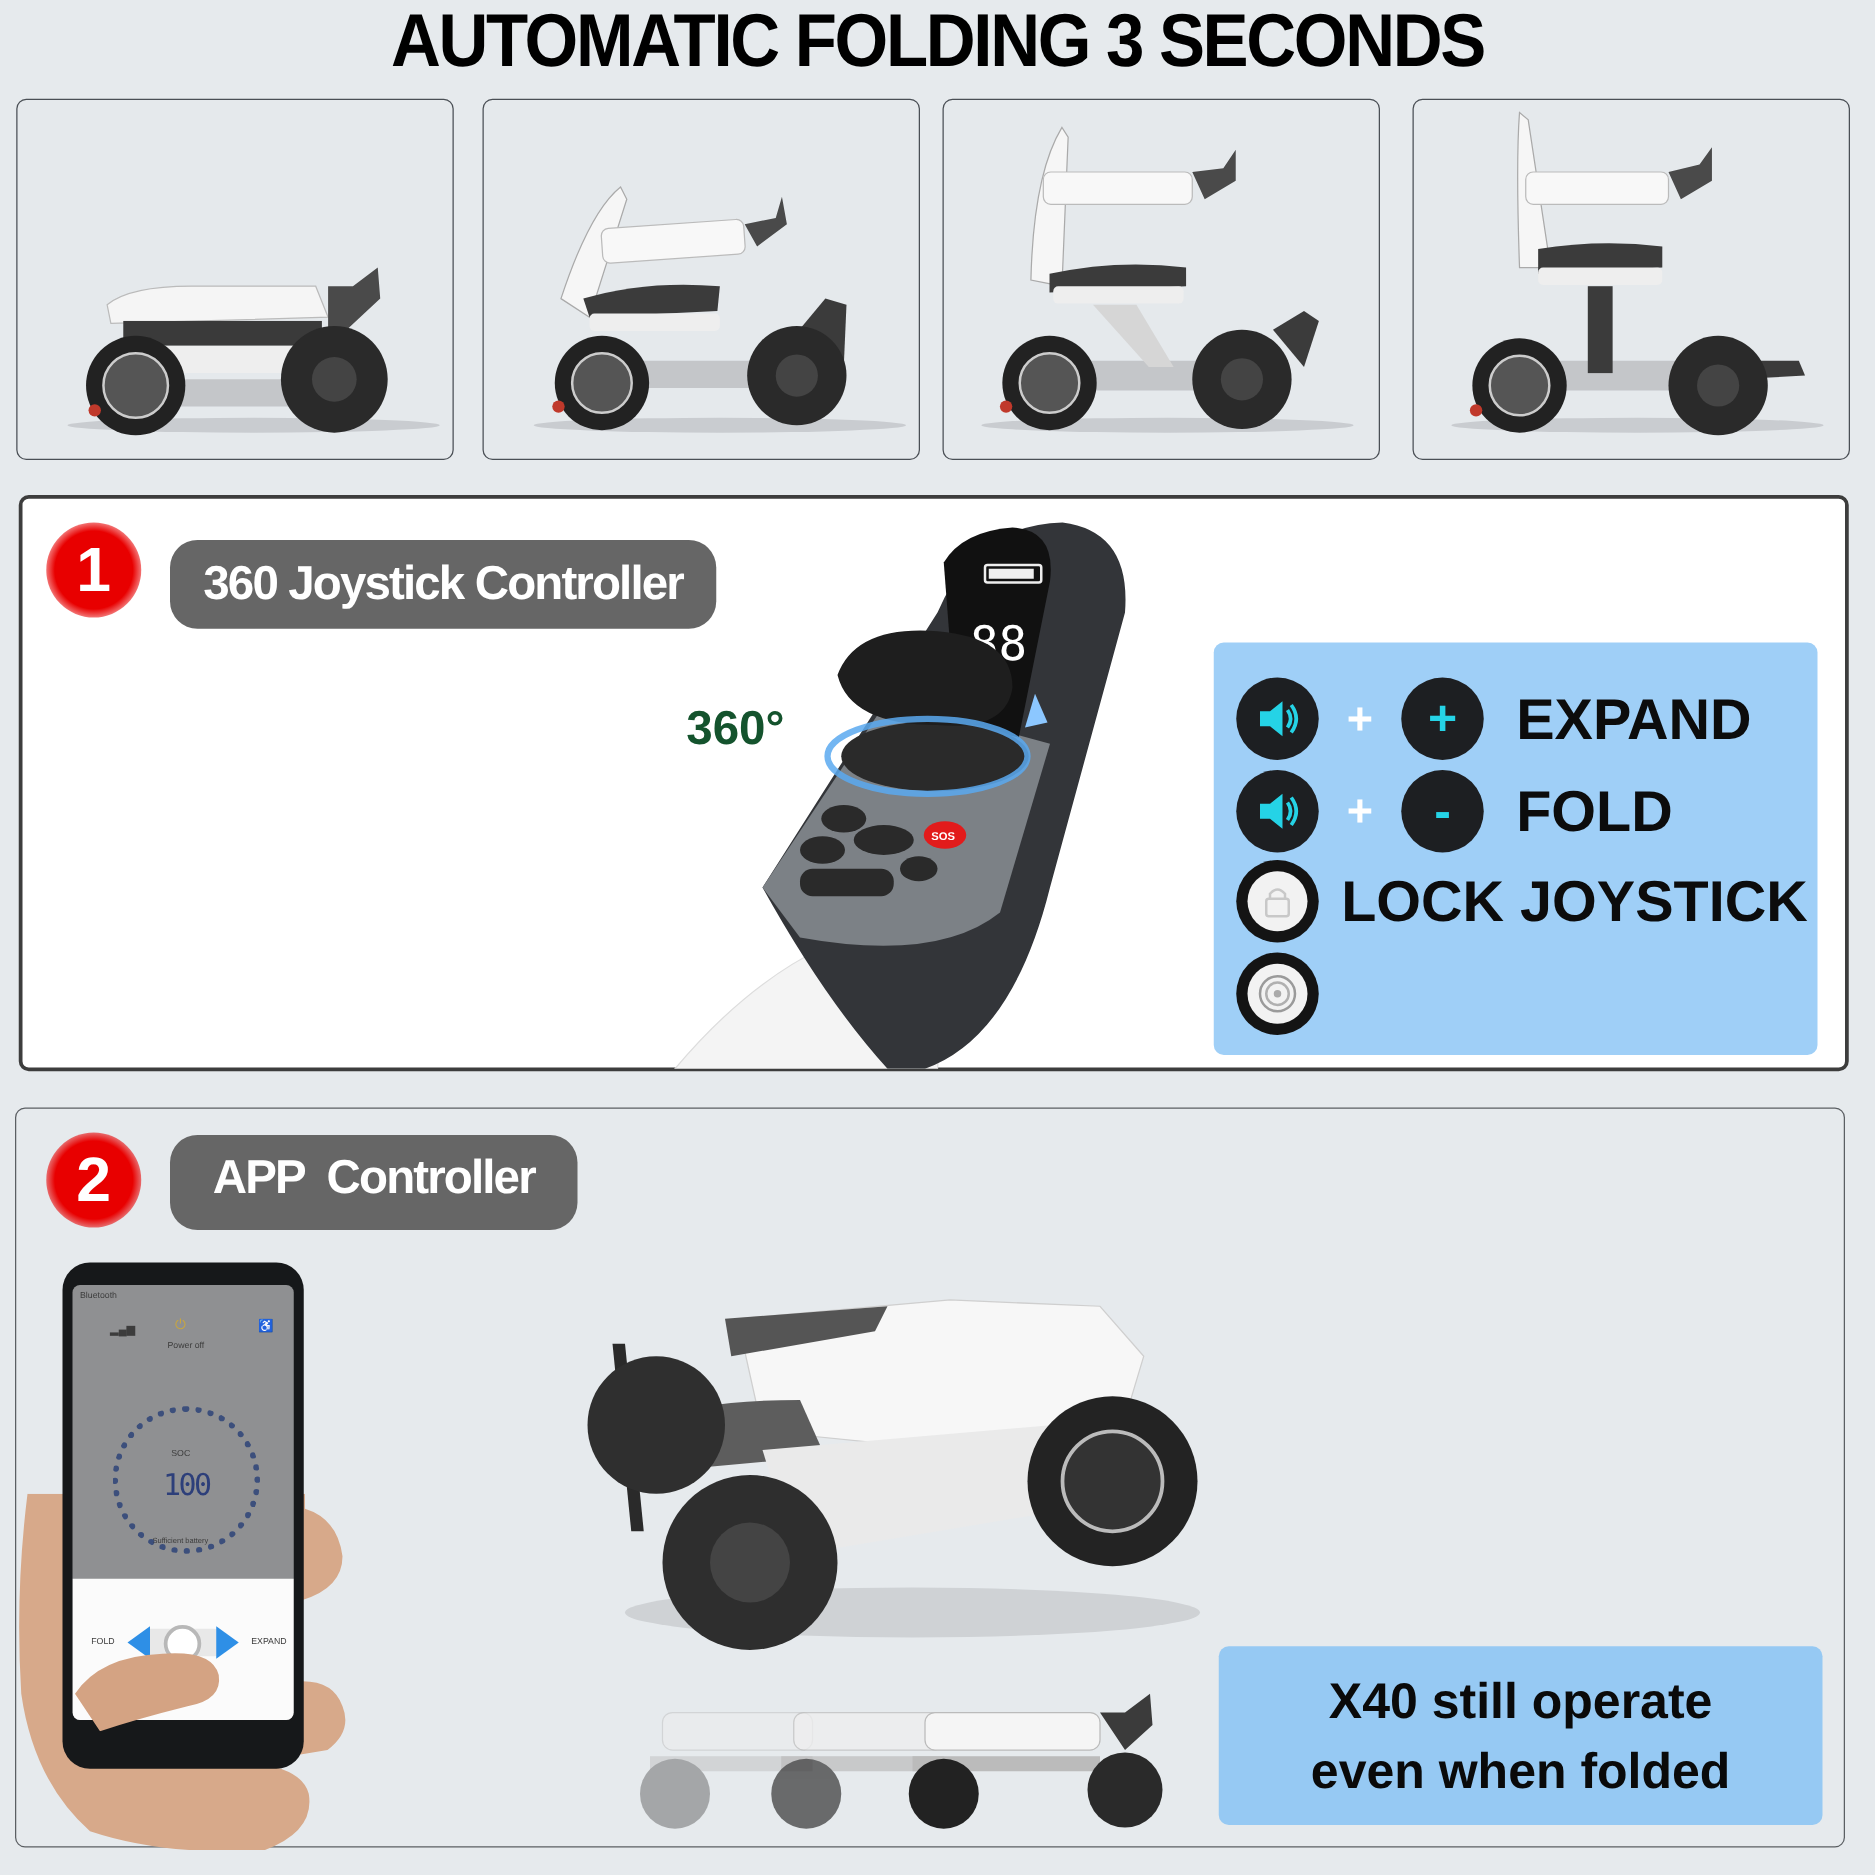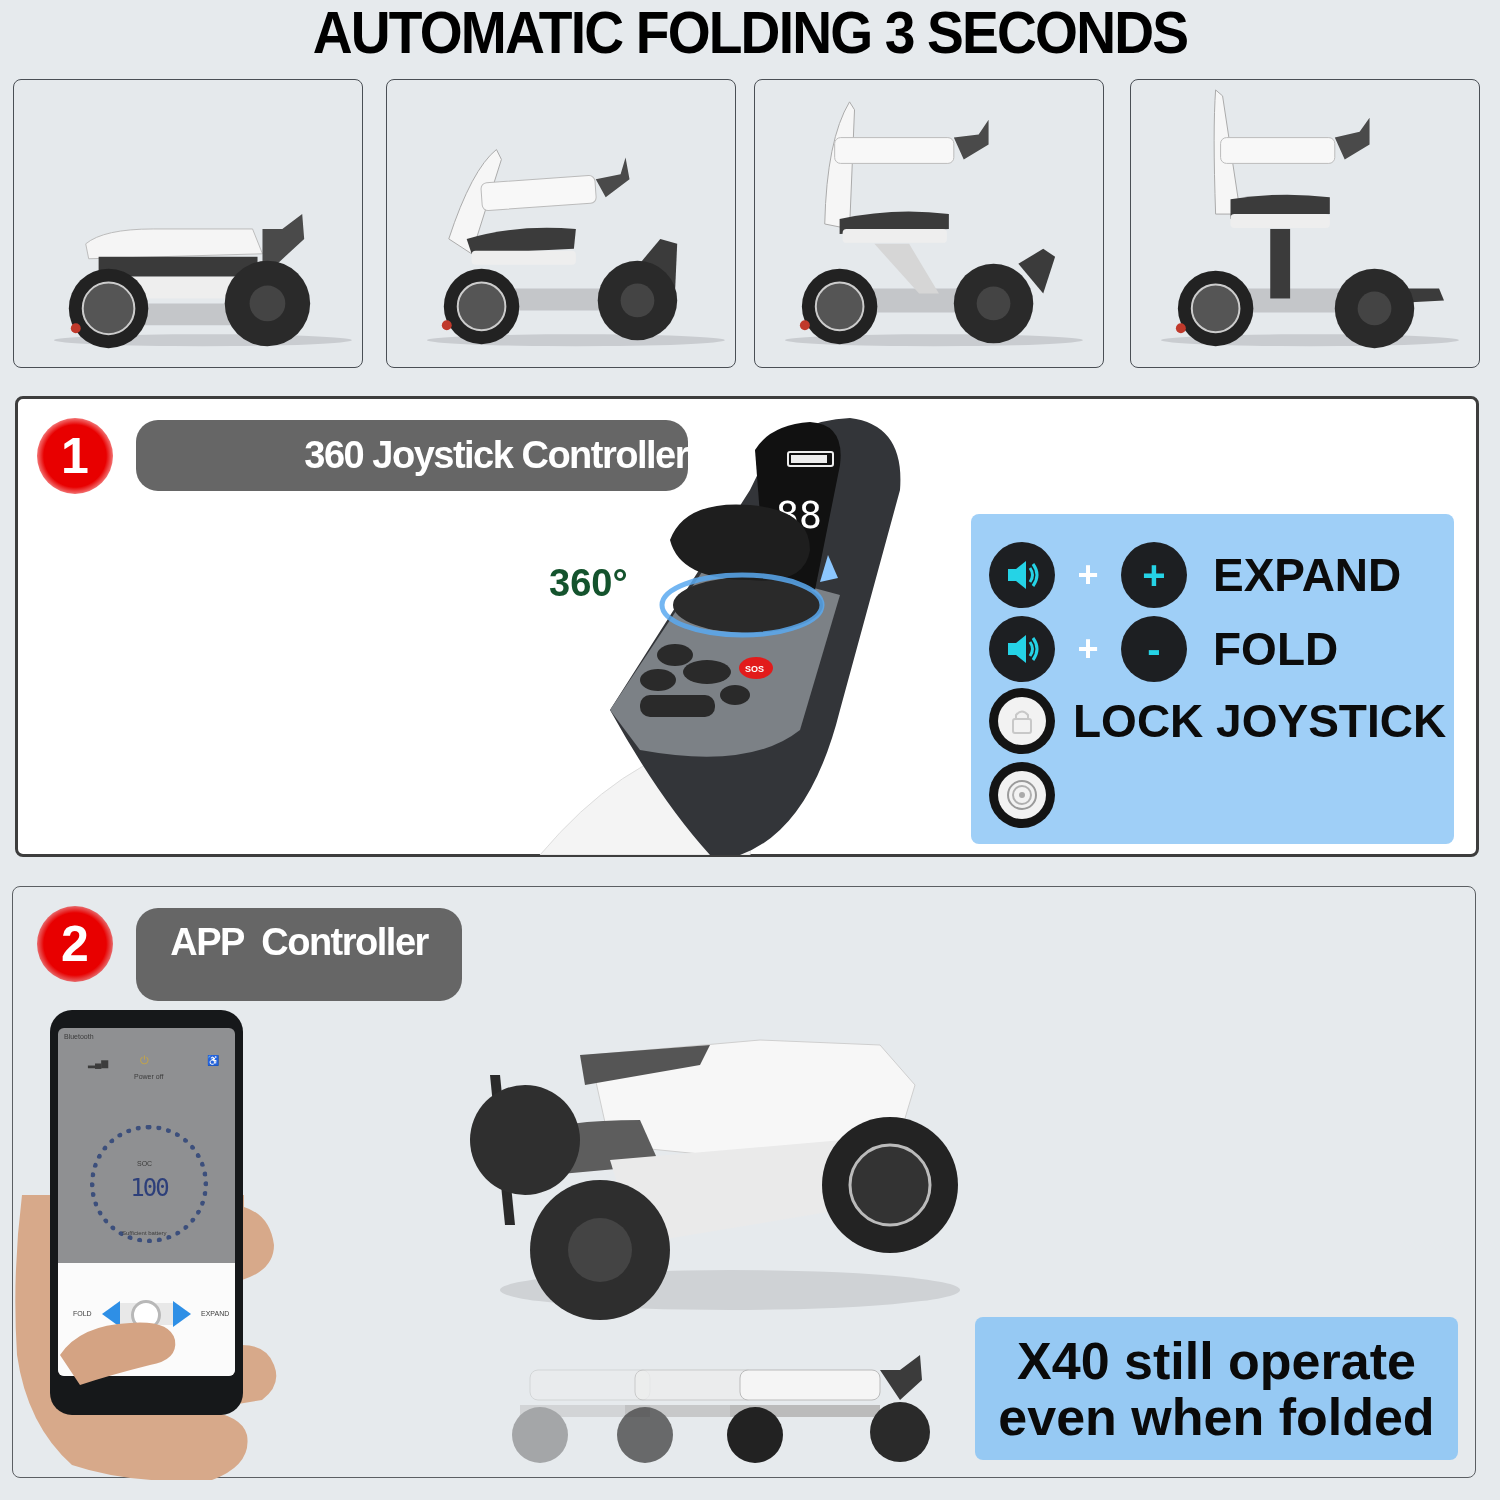--- a/index.html
+++ b/index.html
@@ -51,21 +51,21 @@
   }
   .circ.light { background: #141414; }
   .circ .inner { width: 48px; height: 48px; border-radius: 50%; background: #f2f2f2; display:flex; align-items:center; justify-content:center; }
   .plus-join { color: #fff; font-size: 36px; font-weight: bold; width: 66px; text-align: center; }
   .cyan-glyph { color: #25d3e6; font-size: 40px; font-weight: bold; line-height: 1; }
   .legend-text { font-size: 46px; font-weight: bold; color: #0c0c0c; white-space: nowrap; }
 
   .note {
     position: absolute; left: 975px; top: 1317px; width: 483px; height: 143px;
     background: #96c9f3; border-radius: 8px; text-align: center;
-    font-weight: bold; font-size: 52px; line-height: 56px; color: #0a0a0a; padding-top: 16px;
+    font-weight: bold; font-size: 40px; line-height: 56px; color: #0a0a0a; padding-top: 16px;
   }
 
   .phone {
     position: absolute; left: 50px; top: 1010px; width: 193px; height: 405px;
     background: #16181a; border-radius: 22px;
   }
   .phone-screen {
     position: absolute; left: 8px; top: 18px; width: 177px; height: 348px;
     background: #8f9092; border-radius: 6px; overflow: hidden;
   }
@@ -158,21 +158,21 @@
     <circle cx="85" cy="230" r="38" fill="#222"></circle>
       <circle cx="85" cy="230" r="24" fill="#555" stroke="#ccc" stroke-width="2"></circle>
     <circle cx="245" cy="230" r="40" fill="#2a2a2a"></circle>
       <circle cx="245" cy="230" r="17" fill="#444"></circle>
     <circle cx="50" cy="250" r="5" fill="#c0392b"></circle>
   </svg>
 </div>
 
 <div class="panel1"></div>
 <div class="badge-num" style="left:37px; top:418px;">1</div>
-<div class="pill" style="left:136px; top:420px; width:552px; height:71px; line-height:71px;text-align:right;">360 Joystick Controller</div>
+<div class="pill" style="left:136px; top:432px; width:437px; height:71px; line-height:71px;">360 Joystick Controller</div>
 
 <svg class="abs" style="left:510px; top:410px;" width="420" height="445" viewBox="0 0 420 445">
   <path d="M30 445 Q110 350 200 330 L250 330 L240 445 Z" fill="#f4f4f4" stroke="#ddd"></path>
   <path d="M100 300 L240 80 Q270 10 340 8 Q395 15 390 80 L330 300 Q300 420 230 445 L200 445 Q150 390 100 300 Z" fill="#333539"></path>
   <path d="M100 300 L200 150 L330 185 L290 320 Q240 360 130 340 Z" fill="#7c8186"></path>
   <path d="M245 40 Q260 15 300 12 Q335 14 330 55 L305 180 L255 170 Z" fill="#111"></path>
   <rect x="278" y="42" width="45" height="14" rx="2" fill="none" stroke="#eee" stroke-width="2"></rect>
   <rect x="281" y="45" width="36" height="8" fill="#eee"></rect>
   <text x="266" y="118" font-family="DejaVu Sans Mono, monospace" font-size="38" fill="#fff">88</text>
   <ellipse cx="238" cy="195" rx="75" ry="28" fill="#2a2a2a"></ellipse>
@@ -239,21 +239,21 @@
             <circle cx="18" cy="18" r="9" fill="none" stroke="#b0b0b0" stroke-width="2"></circle>
             <circle cx="18" cy="18" r="3" fill="#aaa"></circle>
           </svg>
         </div>
     </div>
   </div>
 </div>
 
 <div class="panel2"></div>
 <div class="badge-num" style="left:37px; top:906px;">2</div>
-<div class="pill" style="left:136px; top:908px; width:326px; height:93px; line-height:68px; white-space:pre;">APP  Controller</div>
+<div class="pill" style="left:136px; top:908px; width:326px; height:76px; line-height:68px; white-space:pre;">APP  Controller</div>
 
 <svg class="hand" viewBox="0 0 265 285">
   <path d="M10 0 Q0 80 5 160 Q15 230 60 270 Q120 290 200 285 Q240 270 235 240 Q230 220 190 215 L250 205 Q270 190 262 170 Q255 150 230 150 L230 85 Q262 75 262 50 Q258 20 232 12 L232 0 Z" fill="#d7a98a"></path>
   <path d="M80 130 Q120 120 160 135 Q175 160 150 175 Q110 180 70 170 Z" fill="#c99878"></path>
 </svg>
 <div class="phone">
   <div class="phone-screen">
     <div class="tiny" style="left:6px; top:5px;">Bluetooth</div>
     <div class="tiny" style="left:30px; top:30px; font-size:9px;">▂▄▆</div>
     <div class="tiny" style="left:82px; top:26px; font-size:11px; color:#c8a640;">⏻</div>

